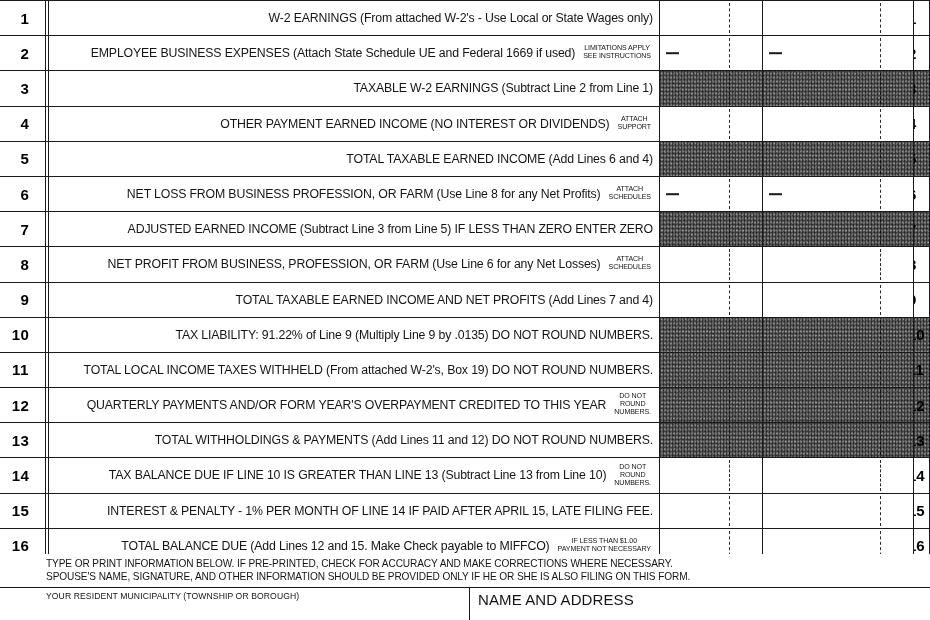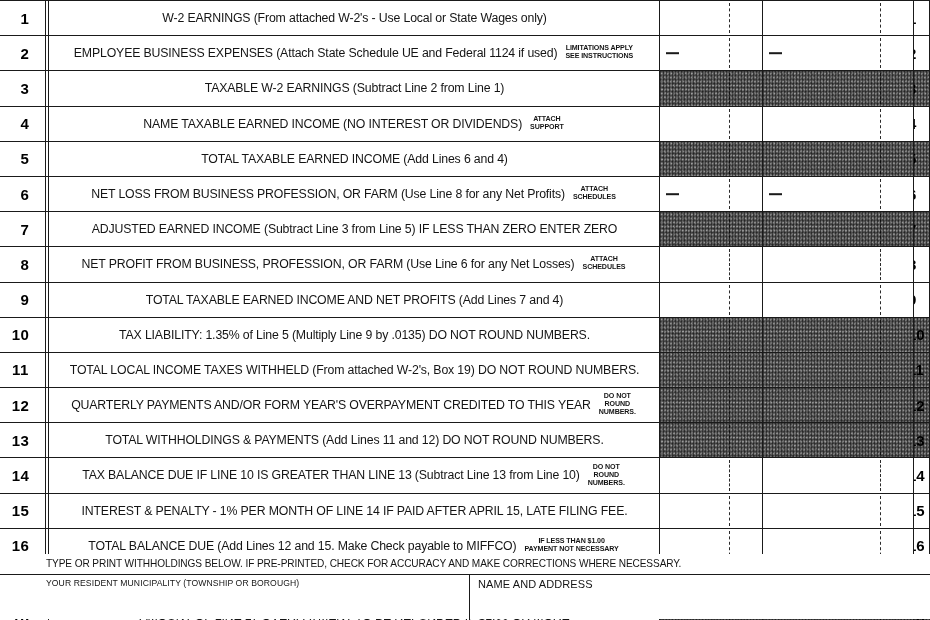--- a/index.html
+++ b/index.html
@@ -54,30 +54,30 @@
   }
   
   .c-num.clipped{ padding-left:0; text-indent:-7px; }
 
   
   .c-desc{
     width:597px;
     border-right:1.7px solid #1a1a1a;
     padding:0 6px 0 7px;
   }
-  .desc-wrap{display:flex;align-items:center;justify-content:center;gap:8px;}
+  .desc-wrap{display:flex;align-items:center;justify-content:flex-end;gap:8px;}
   .desc-main{
     font-size:12.3px;
     letter-spacing:-.15px;
     white-space:nowrap;
     line-height:1.15;
   }
   .desc-note{
     font-size:7.1px;
-    font-weight:bold;
+    font-weight:normal;
     line-height:1.12;
     text-align:center;
     white-space:pre-line;
     letter-spacing:-.1px;
     flex:0 0 auto;
     padding-right:2px;
   }
 
   
   .c-amt{
@@ -152,21 +152,21 @@
   }
   .bf-right{
     flex:1;
     padding:3px 0 0 8px;
     box-sizing:border-box;
   }
   .bf-label{
     font-size:8.6px;
     letter-spacing:.1px;
   }
-  .bf-label.lg{font-size:11px;}
+  .bf-label.lg{font-size:15px;}
 
   
   #edge-left{position:absolute;left:45px;top:0;width:0;height:554px;
     border-left:1.7px solid #1a1a1a;z-index:4;}
   #edge-right{position:absolute;right:0;top:0;width:0;height:554px;
     border-left:1.7px solid #1a1a1a;z-index:4;}
 
   
   .speck{position:absolute;background:#b9b9b9;z-index:2;pointer-events:none;}
 </style>
@@ -218,21 +218,21 @@
         </td>
         <td class="c-amt2">
           <span class="cents-line"></span>
         </td>
         <td class="c-rnum"><span>1</span></td>
       </tr>
       <tr>
         <td class="c-num">2</td>
         <td class="c-desc">
           <div class="desc-wrap">
-            <span class="desc-main">EMPLOYEE BUSINESS EXPENSES (Attach State Schedule UE and Federal 1124 if used)</span>
+            <span class="desc-main">EMPLOYEE BUSINESS EXPENSES (Attach State Schedule UE and Federal 1669 if used)</span>
             <span class="desc-note">LIMITATIONS APPLY
 SEE INSTRUCTIONS</span>
           </div>
         </td>
         <td class="c-amt">
           <span class="cents-line"></span>
           <span class="minus"></span>
         </td>
         <td class="c-amt2">
           <span class="cents-line"></span>
@@ -252,21 +252,21 @@
         </td>
         <td class="c-amt2 hatch">
           <span class="cents-line"></span>
         </td>
         <td class="c-rnum hatch"><span>3</span></td>
       </tr>
       <tr>
         <td class="c-num">4</td>
         <td class="c-desc">
           <div class="desc-wrap">
-            <span class="desc-main">NAME TAXABLE EARNED INCOME (NO INTEREST OR DIVIDENDS)</span>
+            <span class="desc-main">OTHER PAYMENT EARNED INCOME (NO INTEREST OR DIVIDENDS)</span>
             <span class="desc-note">ATTACH
 SUPPORT</span>
           </div>
         </td>
         <td class="c-amt">
           <span class="cents-line"></span>
         </td>
         <td class="c-amt2">
           <span class="cents-line"></span>
         </td>
@@ -350,21 +350,21 @@
         </td>
         <td class="c-amt2">
           <span class="cents-line"></span>
         </td>
         <td class="c-rnum"><span>9</span></td>
       </tr>
       <tr>
         <td class="c-num clipped">10</td>
         <td class="c-desc">
           <div class="desc-wrap">
-            <span class="desc-main">TAX LIABILITY: 1.35% of Line 5 (Multiply Line 9 by .0135)     DO NOT ROUND NUMBERS.</span>
+            <span class="desc-main">TAX LIABILITY: 91.22% of Line 9 (Multiply Line 9 by .0135)     DO NOT ROUND NUMBERS.</span>
           </div>
         </td>
         <td class="c-amt hatch">
           <span class="cents-line"></span>
         </td>
         <td class="c-amt2 hatch">
           <span class="cents-line"></span>
         </td>
         <td class="c-rnum hatch"><span>10</span></td>
       </tr>
@@ -498,21 +498,22 @@
       </tr>
     </tbody>
 </table>
 
 <div id="edge-left"></div>
 <div id="edge-right"></div>
 
 <div id="bottom-block">
 
   <div id="instructions">
-    <div>TYPE OR PRINT WITHHOLDINGS BELOW. IF PRE-PRINTED, CHECK FOR ACCURACY AND MAKE CORRECTIONS WHERE NECESSARY.</div>
+    <div>TYPE OR PRINT INFORMATION BELOW. IF PRE-PRINTED, CHECK FOR ACCURACY AND MAKE CORRECTIONS WHERE NECESSARY.</div>
+    <div>SPOUSE'S NAME, SIGNATURE, AND OTHER INFORMATION SHOULD BE PROVIDED ONLY IF HE OR SHE IS ALSO FILING ON THIS FORM.</div>
   </div>
 
   <div id="bottom-fields">
 
     <div class="bf-left">
       <div class="bf-label">YOUR RESIDENT MUNICIPALITY (TOWNSHIP OR BOROUGH)</div>
       <div class="bf-value"></div>
     </div>
 
     <div class="bf-right">

